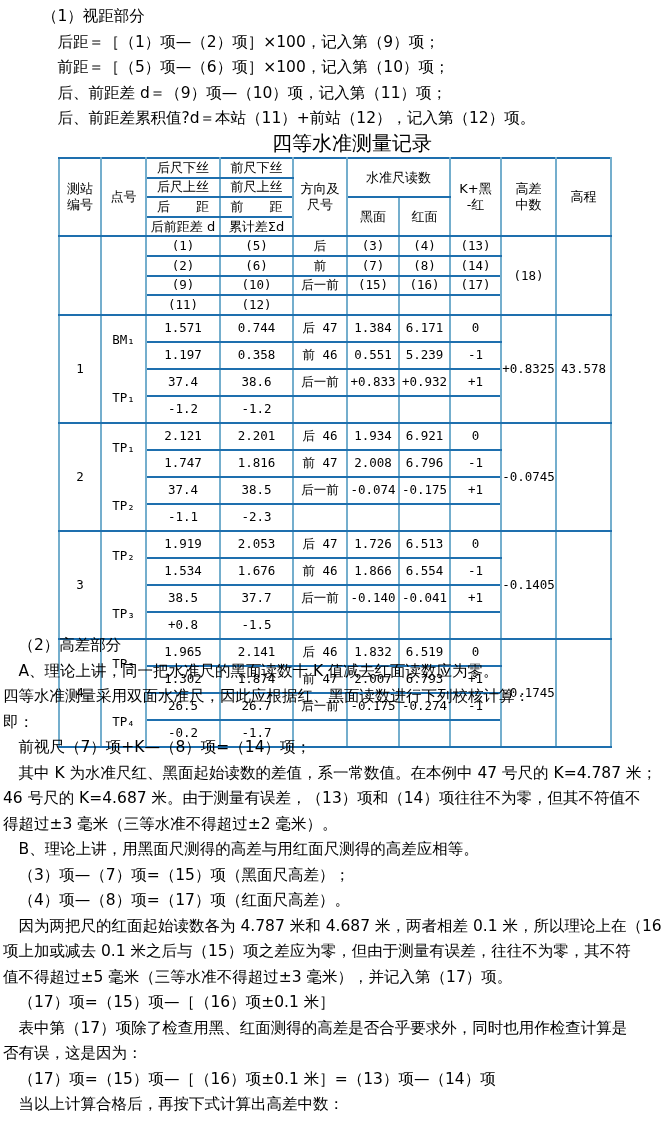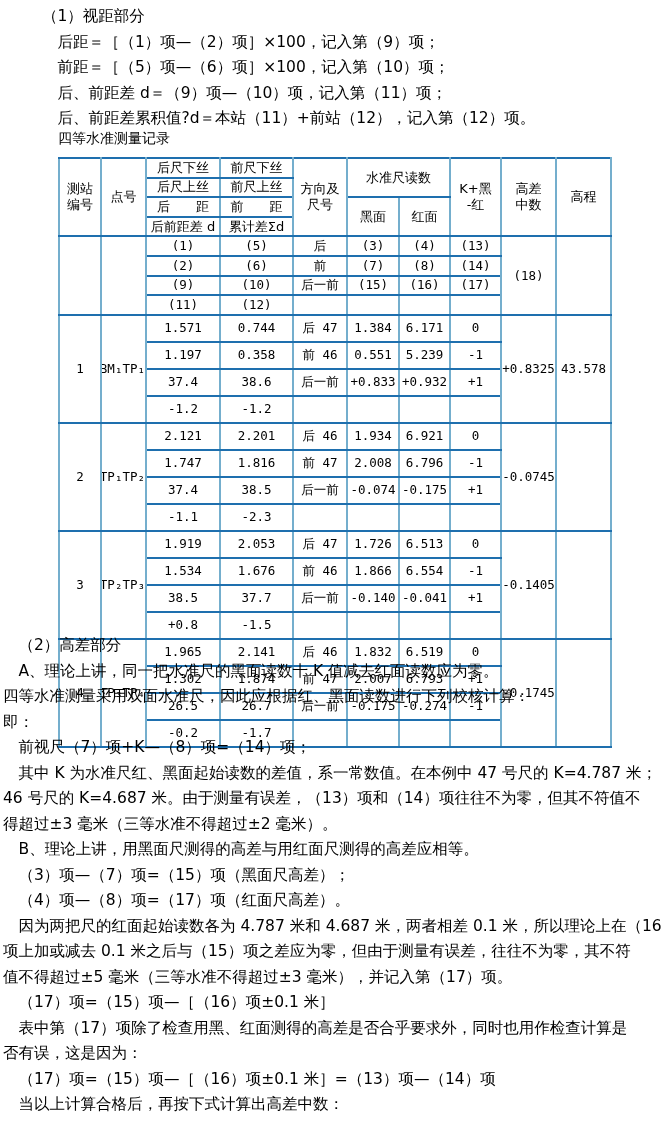--- a/index.html
+++ b/index.html
@@ -5,42 +5,42 @@
   html,body{margin:0;padding:0;}
   body{
     width:663px;height:1123px;background:#ffffff;color:#000;
     font-family:"DejaVu Sans",sans-serif;position:relative;overflow:hidden;
   }
   .textblock{position:absolute;font-size:15.5px;line-height:25.5px;}
   .textblock .line{white-space:pre;height:25.5px;overflow:hidden;}
   #top-text{left:14px;top:4px;width:659px;margin-left:28px;}
   #bottom-text{left:3px;top:633px;width:660px;}
   #table-title{
-    position:absolute;left:58px;top:130px;width:552px;
-    text-align:left;font-size:14px;white-space:pre;
+    position:absolute;left:76px;top:130px;width:552px;
+    text-align:center;font-size:20px;white-space:pre;
   }
   table#survey{
     position:absolute;left:58px;top:157px;width:552px;
     border-collapse:collapse;table-layout:fixed;
     font-size:13px;
   }
   #survey td{
     border:2px solid #74aecd;
     border-top-color:#1e6fae;border-bottom-color:#1e6fae;
     text-align:center;vertical-align:middle;
     padding:0;height:17.6px;line-height:16px;
     white-space:pre-line;overflow:hidden;
   }
   #survey tr.hrow td{font-size:13px;}
   #survey tr.crow td, #survey tr.srow td{
     font-family:"DejaVu Sans Mono","Liberation Mono",monospace;
     font-size:12.5px;
   }
   .pointstack{
-    display:flex;justify-content:flex-end;
+    display:flex;flex-direction:column;justify-content:space-between;
     align-items:center;height:74px;
   }
 </style>
 </head>
 <body>
 
 <div id="top-text" class="textblock">
   <div class="line">（1）视距部分</div>
   <div class="line">　后距＝［（1）项—（2）项］×100，记入第（9）项；</div>
   <div class="line">　前距＝［（5）项—（6）项］×100，记入第（10）项；</div>

